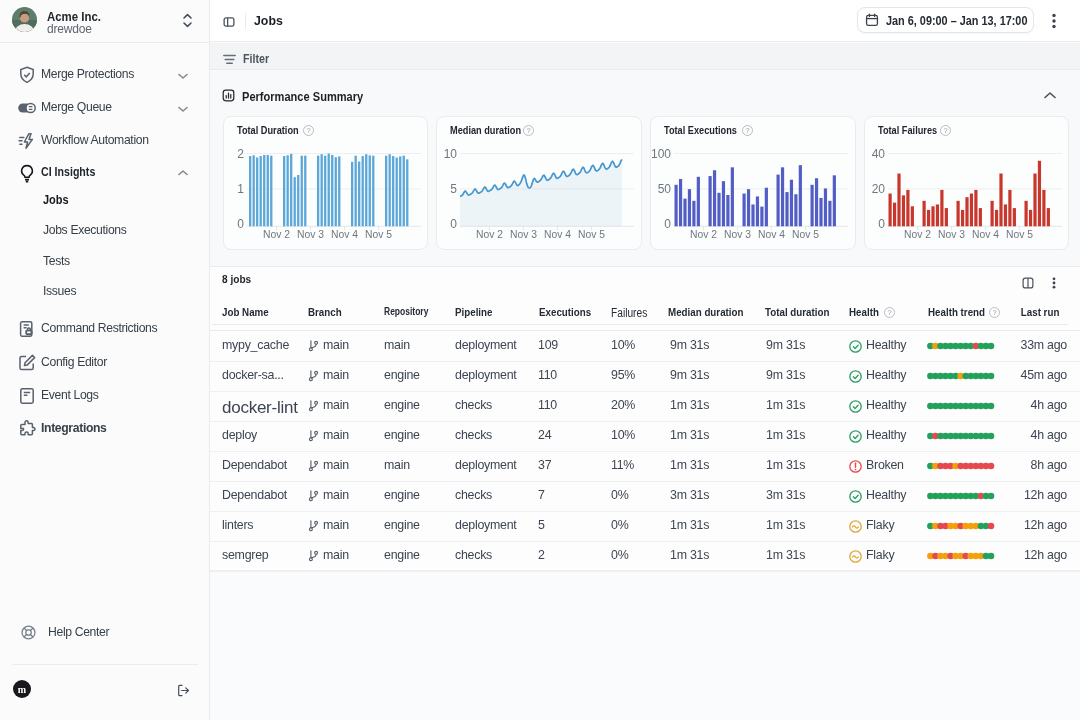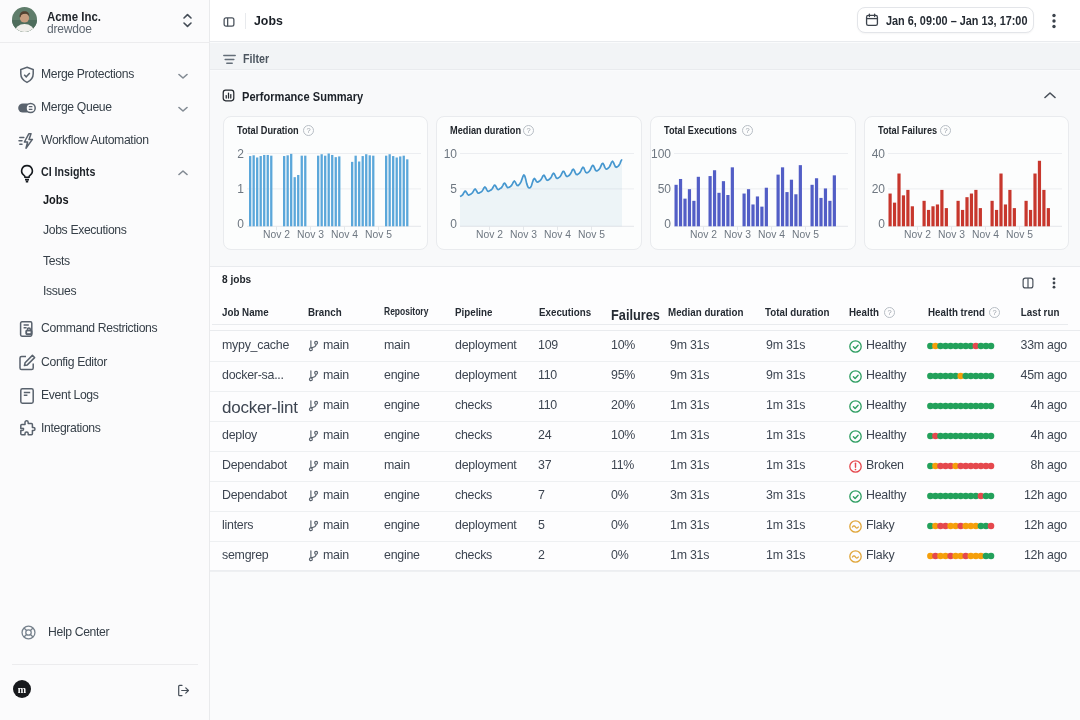--- a/index.html
+++ b/index.html
@@ -73,21 +73,21 @@
   </svg>
 <div class="abs" style="left:41px;top:354.5px;font-size:12.2px;font-weight:normal;color:#374049;letter-spacing:-0.35px;white-space:nowrap">Config Editor</div>
 <svg style="position:absolute;left:17px;top:385.5px" width="20" height="20" viewBox="0 0 20 20" fill="none" stroke="#59626d" stroke-width="1.5">
     <rect x="3.8" y="2.8" width="12.4" height="14.4" rx="1.6"></rect>
     <path d="M6.8 6.4h6.4 M6.8 9.2h3.6"></path>
   </svg>
 <div class="abs" style="left:41px;top:387.5px;font-size:12.2px;font-weight:normal;color:#374049;letter-spacing:-0.35px;white-space:nowrap">Event Logs</div>
 <svg style="position:absolute;left:17px;top:418.5px" width="20" height="20" viewBox="0 0 20 20" fill="none" stroke="#59626d" stroke-width="1.5">
     <path d="M8 3.4c0-.9.7-1.6 1.6-1.6s1.6.7 1.6 1.6v1h3.2c.6 0 1 .4 1 1v3h1c.9 0 1.6.7 1.6 1.6s-.7 1.6-1.6 1.6h-1v3.2c0 .6-.4 1-1 1h-3.2v-1.2c0-.9-.7-1.6-1.6-1.6s-1.6.7-1.6 1.6v1.2H4.8c-.6 0-1-.4-1-1v-3.2h1.2c.9 0 1.6-.7 1.6-1.6S5.9 9.4 5 9.4H3.8v-3c0-.6.4-1 1-1H8z" stroke-linejoin="round"></path>
   </svg>
-<div class="abs" style="left:41px;top:420.5px;font-size:12.2px;font-weight:normal;color:#374049;letter-spacing:-0.35px;white-space:nowrap">Integrations</div>
+<div class="abs" style="left:41px;top:420.5px;font-size:12.2px;font-weight:bold;color:#374049;letter-spacing:-0.35px;white-space:nowrap">Integrations</div>
 <svg style="position:absolute;left:20px;top:624px" width="17" height="17" viewBox="0 0 20 20" fill="none" stroke="#76818c" stroke-width="1.5">
     <circle cx="10" cy="10" r="7.6"></circle>
     <circle cx="10" cy="10" r="3.2"></circle>
     <path d="M4.7 4.7l3 3 M15.3 4.7l-3 3 M4.7 15.3l3-3 M15.3 15.3l-3-3"></path>
   </svg>
 <div class="abs" style="left:48px;top:625px;font-size:12.2px;font-weight:normal;color:#374049;letter-spacing:-0.35px;white-space:nowrap">Help Center</div>
 <div class="abs" style="left:12px;top:664px;width:186px;height:1px;background:#ececee"></div>
 <svg class="abs" style="left:13px;top:680px" width="18" height="18" viewBox="0 0 18 18">
     <circle cx="9" cy="9" r="9" fill="#17191c"></circle>
     <text x="9" y="12.6" text-anchor="middle" font-size="10" font-weight="bold" fill="#fff" font-family="Liberation Serif,serif">m</text>
@@ -323,21 +323,21 @@
 <svg class="abs" style="left:1051px;top:277px" width="6" height="12" viewBox="0 0 6 12">
     <circle cx="3" cy="1.8" r="1.4" fill="#3c434c"></circle>
     <circle cx="3" cy="6" r="1.4" fill="#3c434c"></circle>
     <circle cx="3" cy="10.2" r="1.4" fill="#3c434c"></circle>
   </svg>
 <div class="abs" style="left:222px;top:306px;font-size:11.5px;font-weight:bold;color:#252b33;white-space:nowrap"><span style="display:inline-block;transform:scaleX(0.85);transform-origin:0 50%">Job Name</span></div>
 <div class="abs" style="left:308px;top:306px;font-size:11.5px;font-weight:bold;color:#252b33;white-space:nowrap"><span style="display:inline-block;transform:scaleX(0.85);transform-origin:0 50%">Branch</span></div>
 <div class="abs" style="left:384px;top:306px;font-size:10px;font-weight:bold;color:#252b33;white-space:nowrap"><span style="display:inline-block;transform:scaleX(0.85);transform-origin:0 50%">Repository</span></div>
 <div class="abs" style="left:455px;top:306px;font-size:11.5px;font-weight:bold;color:#252b33;white-space:nowrap"><span style="display:inline-block;transform:scaleX(0.85);transform-origin:0 50%">Pipeline</span></div>
 <div class="abs" style="left:539px;top:306px;font-size:11.5px;font-weight:bold;color:#252b33;white-space:nowrap"><span style="display:inline-block;transform:scaleX(0.85);transform-origin:0 50%">Executions</span></div>
-<div class="abs" style="left:611px;top:306px;font-size:15px;font-weight:bold;color:#252b33;white-space:nowrap"><span style="display:inline-block;transform:scaleX(0.85);transform-origin:0 50%">Failures</span></div>
+<div class="abs" style="left:611px;top:306px;font-size:12px;font-weight:normal;color:#252b33;white-space:nowrap"><span style="display:inline-block;transform:scaleX(0.85);transform-origin:0 50%">Failures</span></div>
 <div class="abs" style="left:668px;top:306px;font-size:11.5px;font-weight:bold;color:#252b33;white-space:nowrap"><span style="display:inline-block;transform:scaleX(0.85);transform-origin:0 50%">Median duration</span></div>
 <div class="abs" style="left:765px;top:306px;font-size:11.5px;font-weight:bold;color:#252b33;white-space:nowrap"><span style="display:inline-block;transform:scaleX(0.85);transform-origin:0 50%">Total duration</span></div>
 <div class="abs" style="left:849px;top:306px;font-size:11.5px;font-weight:bold;color:#252b33;white-space:nowrap"><span style="display:inline-block;transform:scaleX(0.85);transform-origin:0 50%">Health</span></div>
 <div class="abs" style="left:928px;top:306px;font-size:11.5px;font-weight:bold;color:#252b33;white-space:nowrap"><span style="display:inline-block;transform:scaleX(0.85);transform-origin:0 50%">Health trend</span></div>
 <div class="abs" style="right:21px;top:306px;font-size:11.5px;font-weight:bold;color:#252b33;white-space:nowrap"><span style="display:inline-block;transform:scaleX(0.85);transform-origin:100% 50%">Last run</span></div>
 <svg style="position:absolute;left:883.5px;top:306.5px" width="11" height="11" viewBox="0 0 11 11">
     <circle cx="5.5" cy="5.5" r="5" fill="none" stroke="#b7bdc4" stroke-width="1"></circle>
     <text x="5.5" y="8" text-anchor="middle" font-size="7.5" fill="#9aa1a9" font-family="Liberation Sans,sans-serif">?</text>
   </svg>
 <svg style="position:absolute;left:988.5px;top:306.5px" width="11" height="11" viewBox="0 0 11 11">

